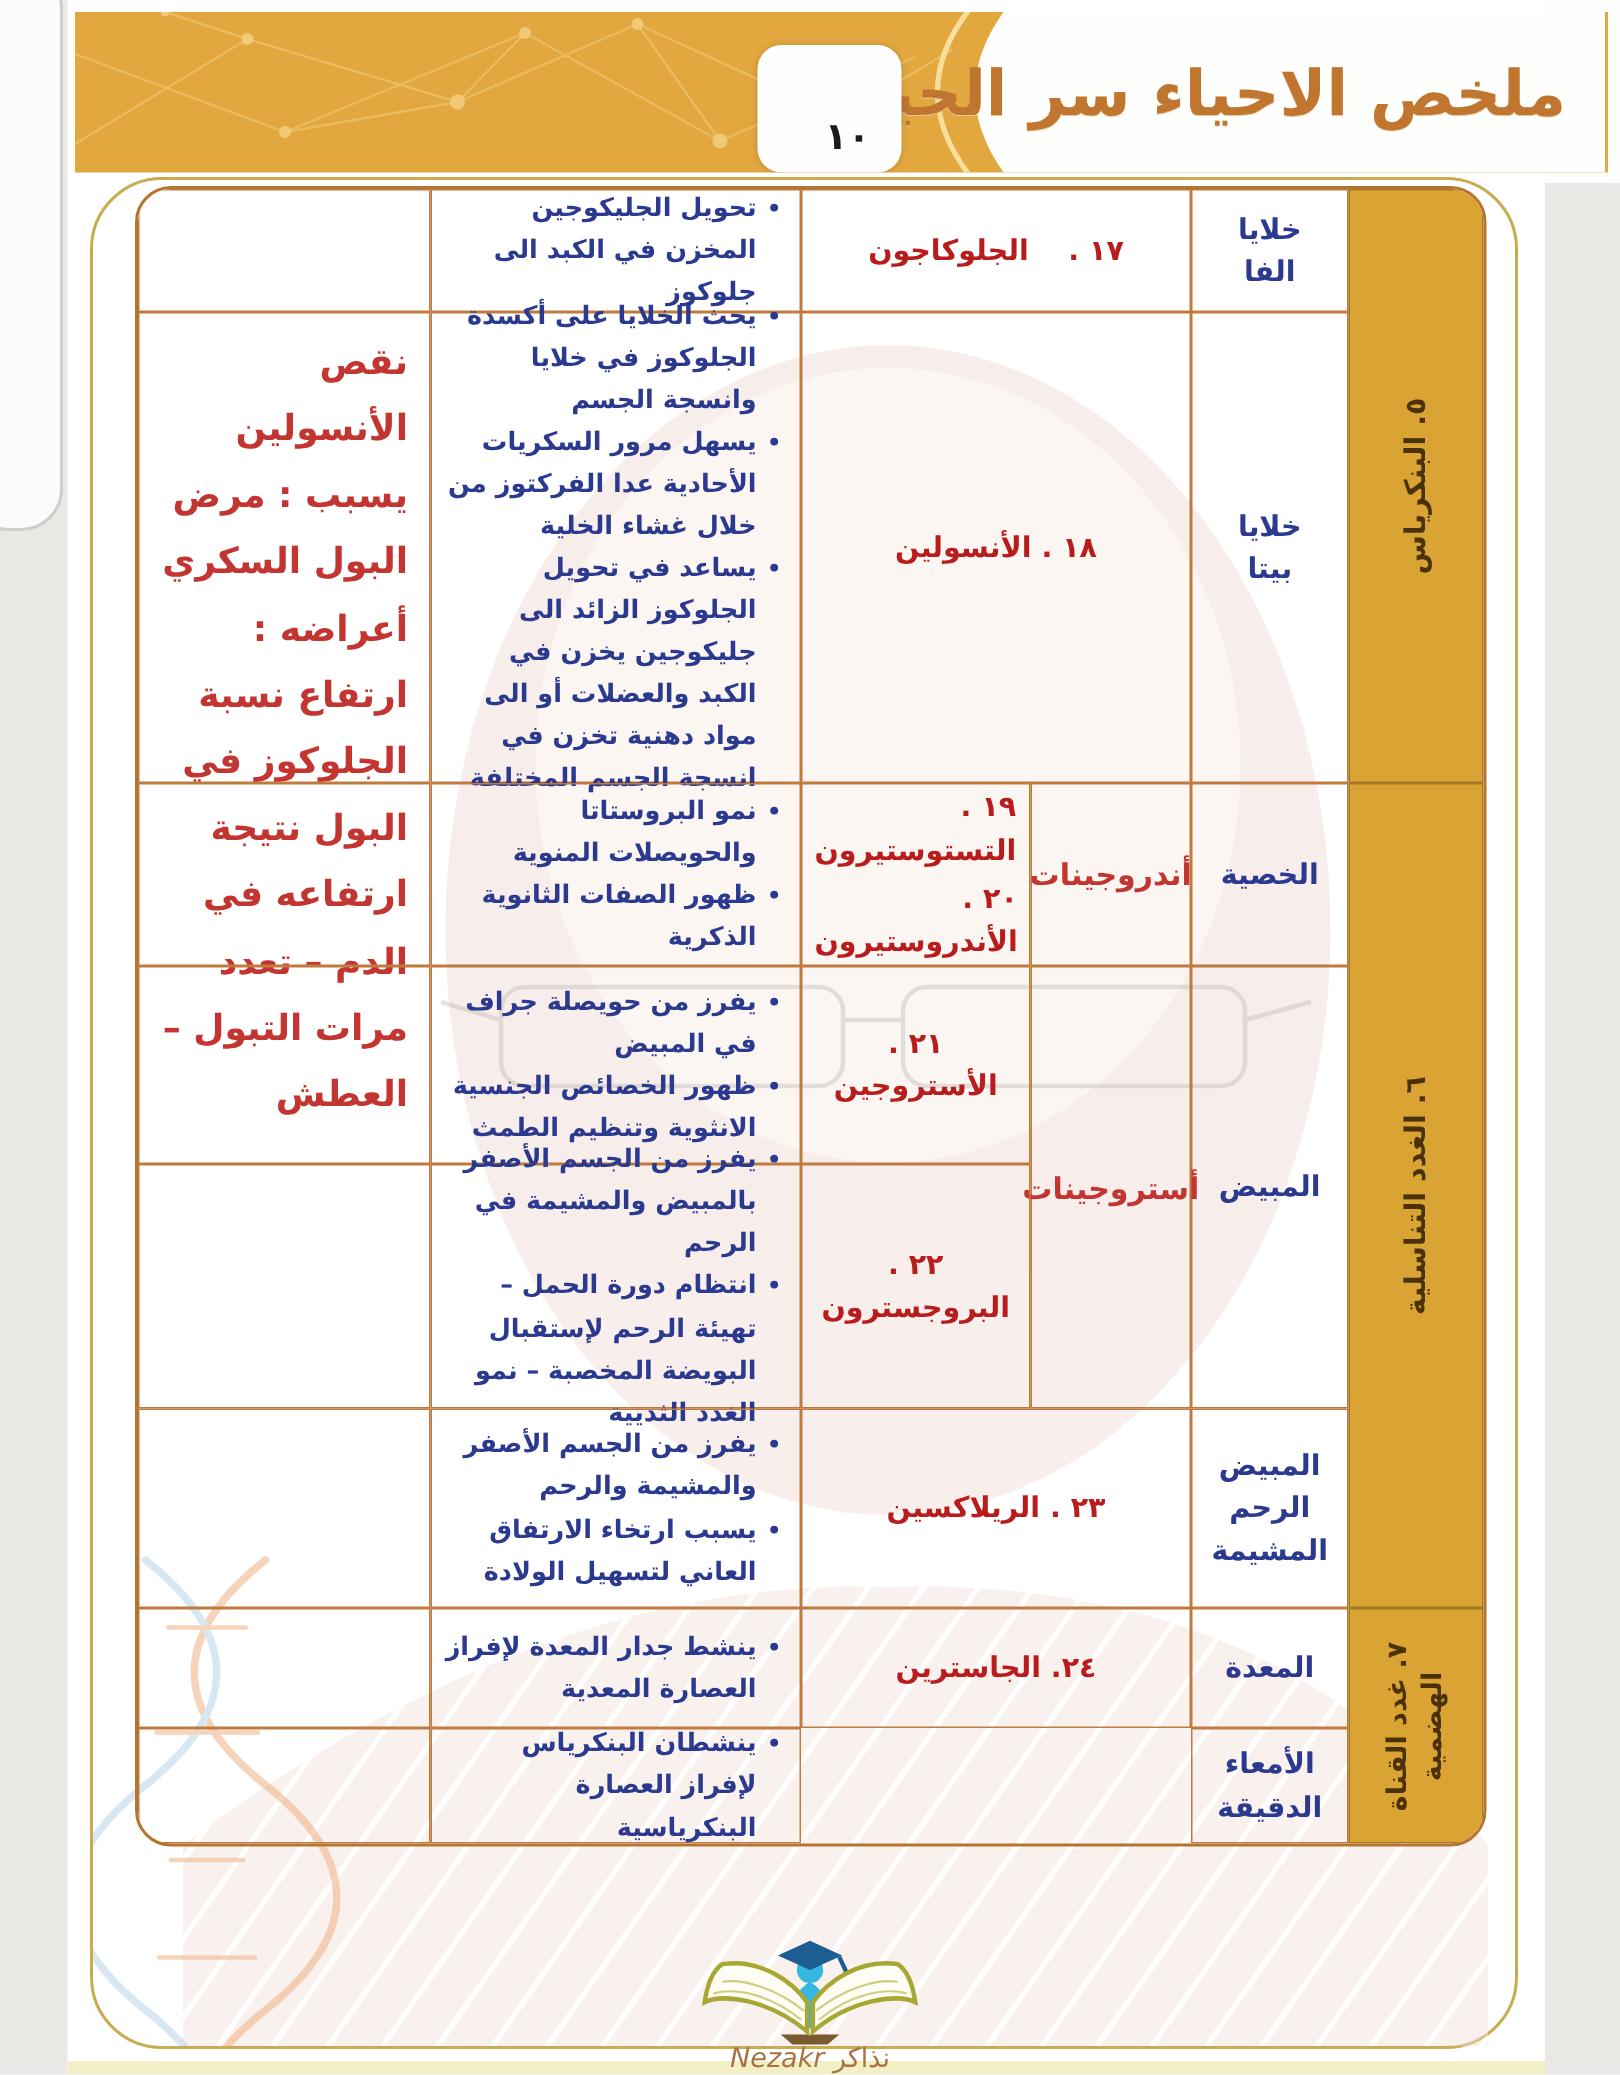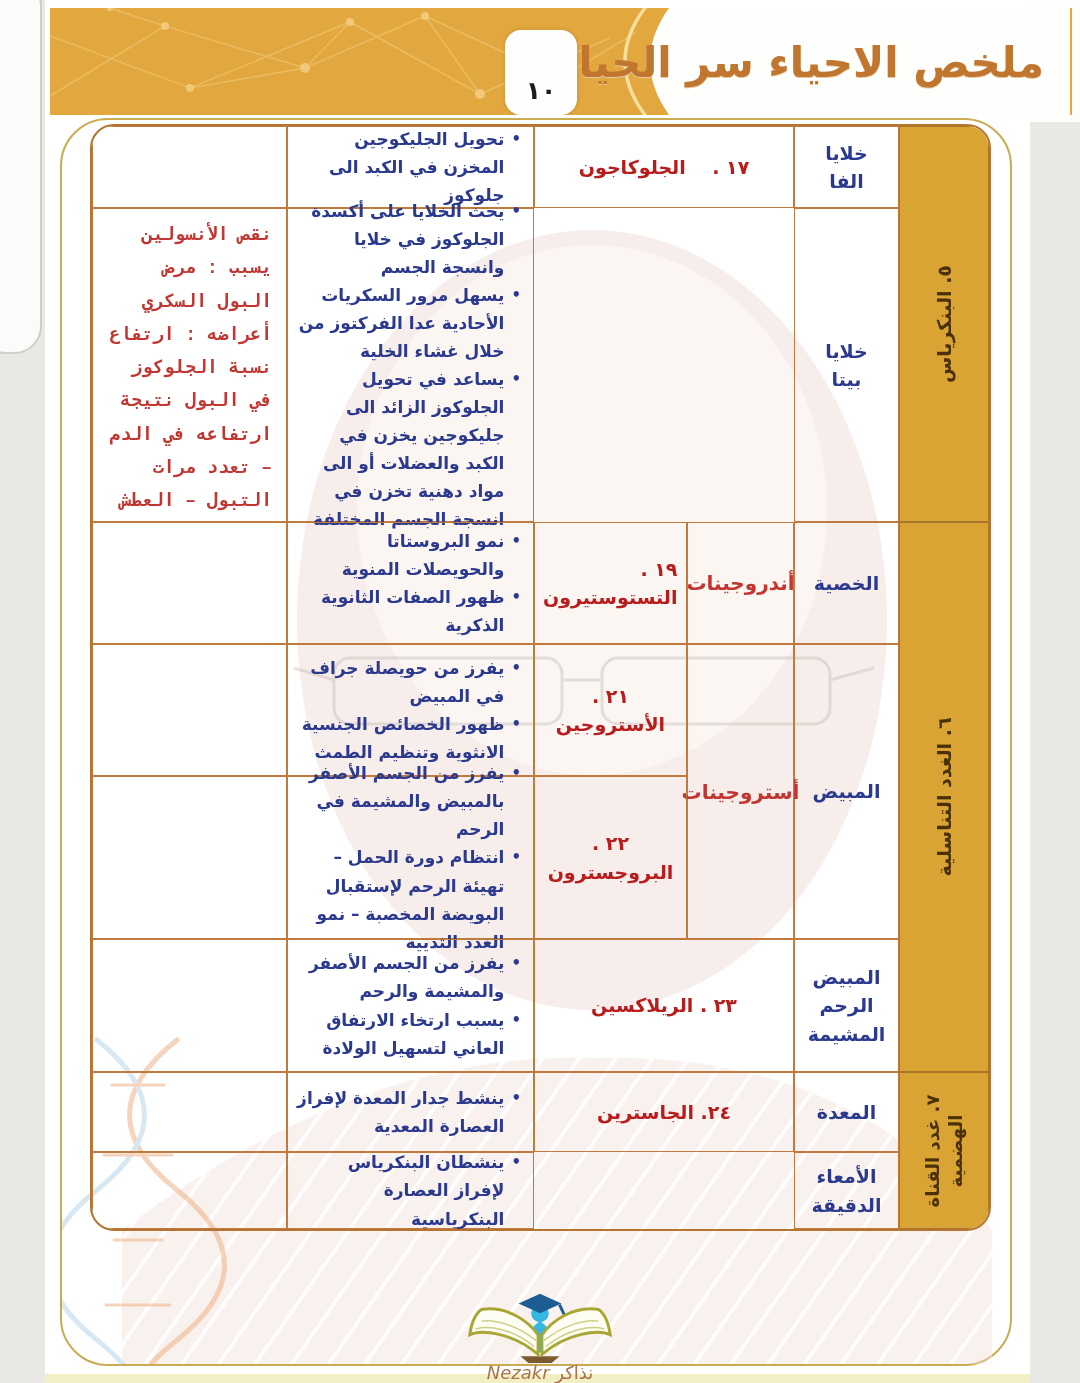--- a/index.html
+++ b/index.html
@@ -21,21 +21,21 @@
   .banner{position:absolute;left:50px;top:8px;width:1022px;height:107px;background:#e2a73e;overflow:hidden;}
   .banner svg{position:absolute;left:0;top:0;}
   .page-title{
     position:absolute;right:28px;top:50%;transform:translateY(-50%);
     font-size:42px;font-weight:bold;color:#c0762f;letter-spacing:-1px;
     text-shadow:0 1px 0 #e7c89d;white-space:nowrap;
   }
   .page-tab{
     position:absolute;left:455px;top:22px;width:72px;height:85px;background:#fefefe;
     border-radius:16px;box-shadow:0 0 4px rgba(0,0,0,.15);
-    display:flex;align-items:flex-end;justify-content:center;
+    display:flex;align-items:flex-end;justify-content:center;padding-left:24px;
   }
   .page-tab span{font-size:25px;color:#1b1b1b;padding-bottom:10px;font-weight:bold;}
 
   
   .frame{
     position:absolute;left:60px;top:118px;width:948px;height:1244px;
     border:2px solid #c9ab50;border-radius:48px;background:transparent;
   }
   .decor{position:absolute;left:0;top:0;z-index:1;pointer-events:none;}
 
@@ -57,22 +57,22 @@
   .catlab.wrap{white-space:normal;width:170px;line-height:1.25;font-size:18px;}
   .gland{color:#2b3a8f;font-weight:bold;font-size:19px;text-align:center;line-height:1.5;padding:20px;}
   .group{color:#c23531;font-weight:bold;font-size:20px;text-align:center;}
   .hormone{color:#b91c1c;font-weight:bold;font-size:19px;flex-direction:column;gap:4px;
     text-align:center;line-height:1.5;white-space:pre-wrap;}
   .hormone.ha-right{align-items:flex-end;padding-left:8px;padding-right:14px;text-align:right;}
   .funcs{flex-direction:column;align-items:stretch;justify-content:center;padding:8px 12px 8px 8px;}
   .func{display:flex;gap:7px;color:#2b3a8f;font-weight:bold;font-size:17px;line-height:1.65;
     text-align:right;}
   .func .blt{flex:0 0 auto;font-size:15px;margin-top:2px;}
-  .note{color:#c23531;font-weight:bold;font-size:18px;line-height:1.85;text-align:right;
-    padding:10px 14px;align-items:flex-start;font-family:Liberation Mono, monospace;}
+  .note{color:#c23531;font-weight:bold;font-size:24px;line-height:1.85;text-align:right;
+    padding:10px 14px;align-items:flex-start;}
   .note-inner{width:100%;}
 
   
   .logo{position:absolute;left:0;top:1288px;width:1080px;height:95px;z-index:3;
     display:flex;flex-direction:column;align-items:center;}
   .logo-text{font-size:18px;font-weight:normal;color:#a87348;margin-top:-4px;}
   .logo-text .latin{font-style:italic;}
 </style>
 </head>
 <body>
@@ -161,22 +161,26 @@
       <div class="cell gland" style="grid-area:6/2/7/3">المبيض الرحم المشيمة</div>
       <div class="cell gland" style="grid-area:7/2/8/3">المعدة</div>
       <div class="cell gland" style="grid-area:8/2/9/3">الأمعاء الدقيقة</div>
 
       <div class="cell group" style="grid-area:3/3/4/4">أندروجينات</div>
       <div class="cell group" style="grid-area:4/3/6/4">أستروجينات</div>
 
       <div class="cell hormone" style="grid-area:1/3/2/5">
         <div>١٧ .    الجلوكاجون</div>
       </div>
+      <div class="cell hormone" style="grid-area:2/3/3/5">
+        <div>١٨ . الأنسولين</div>
+      </div>
       <div class="cell hormone ha-right" style="grid-area:3/4/4/5">
         <div>١٩ . التستوستيرون</div>
+        <div>٢٠ . الأندروستيرون</div>
       </div>
       <div class="cell hormone" style="grid-area:4/4/5/5">
         <div>٢١ . الأستروجين</div>
       </div>
       <div class="cell hormone" style="grid-area:5/4/6/5">
         <div>٢٢ . البروجسترون</div>
       </div>
       <div class="cell hormone" style="grid-area:6/3/7/5">
         <div>٢٣ . الريلاكسين</div>
       </div>

